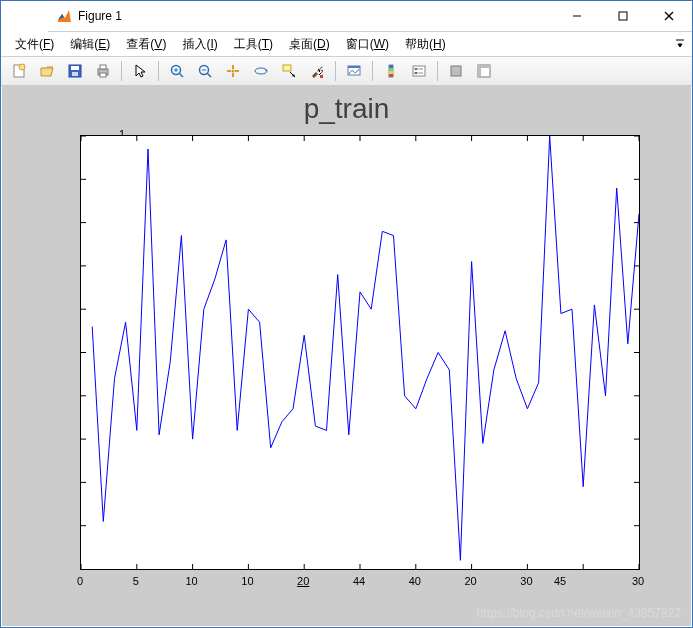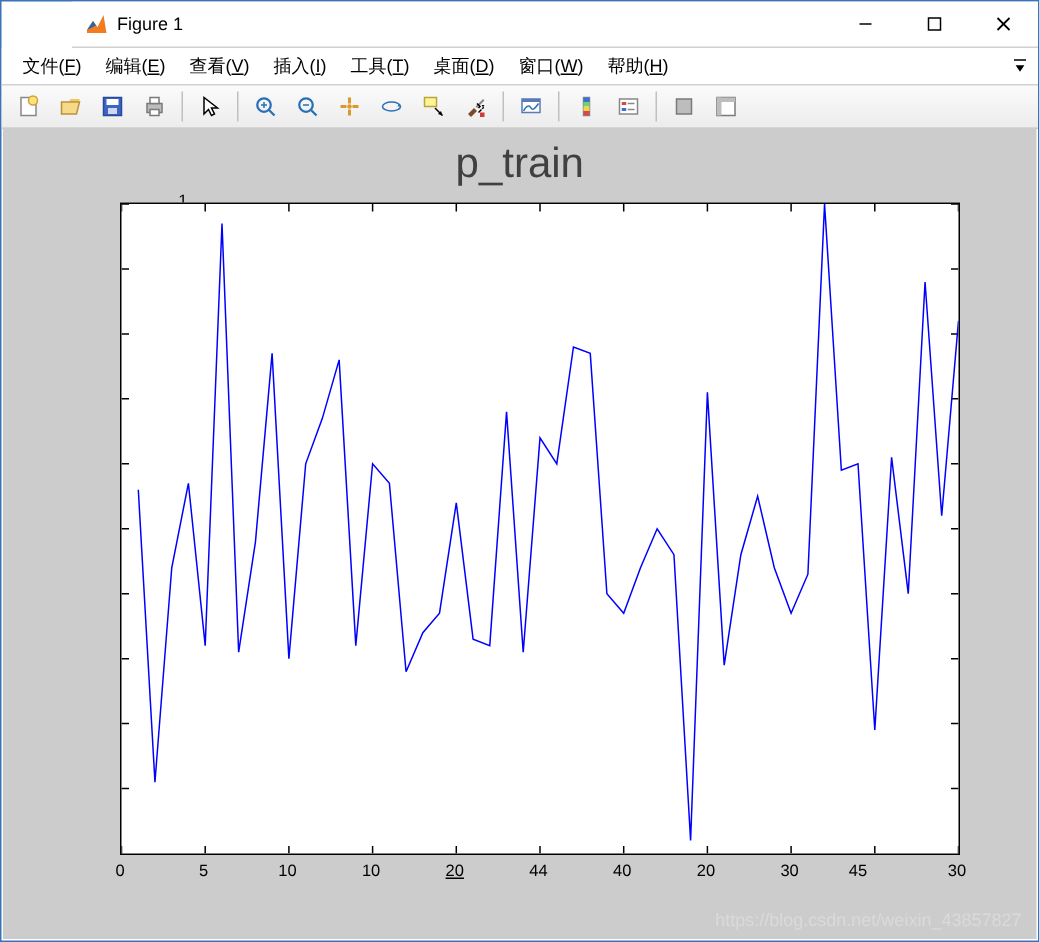--- a/index.html
+++ b/index.html
@@ -219,21 +219,21 @@
     <div id="xticks">
         <div class="xtick" style="left: 58px;">0</div>
         <div class="xtick" style="left: 113.8px;">5</div>
         <div class="xtick" style="left: 169.6px;">10</div>
         <div class="xtick" style="left: 225.4px;">10</div>
         <div class="xtick" style="left: 281.2px; text-decoration: underline;">20</div>
         <div class="xtick" style="left: 337px;">44</div>
         <div class="xtick" style="left: 392.8px;">40</div>
         <div class="xtick" style="left: 448.6px;">20</div>
         <div class="xtick" style="left: 504.4px;">30</div>
-        <div class="xtick" style="left: 550px;">45</div>
+        <div class="xtick" style="left: 538px;">45</div>
         <div class="xtick" style="left: 616px;">30</div>
       </div>
 
     <div class="axes">
       <svg id="plot-svg" width="558" height="433" viewBox="0 0 558 433">
         <g id="tickmarks">
             <line x1="0" x2="5" y1="389.7" y2="389.7" stroke="#000"></line>
             <line x1="553" x2="558" y1="389.7" y2="389.7" stroke="#000"></line>
             <line x1="0" x2="5" y1="346.4" y2="346.4" stroke="#000"></line>
             <line x1="553" x2="558" y1="346.4" y2="346.4" stroke="#000"></line>

